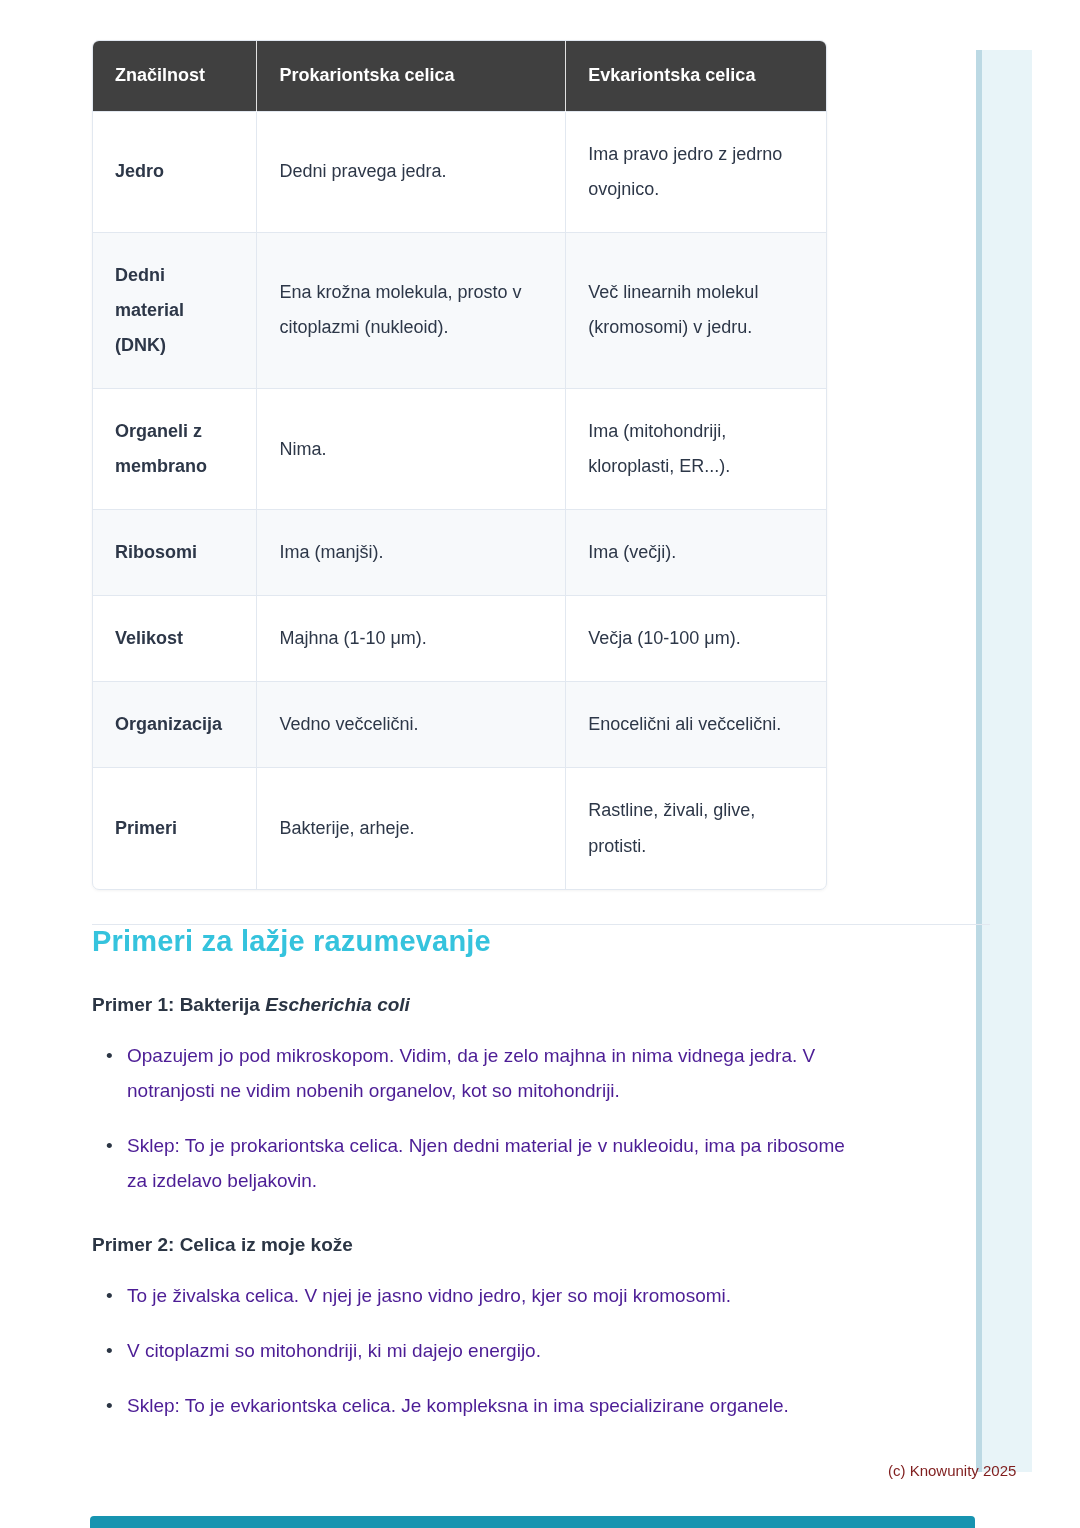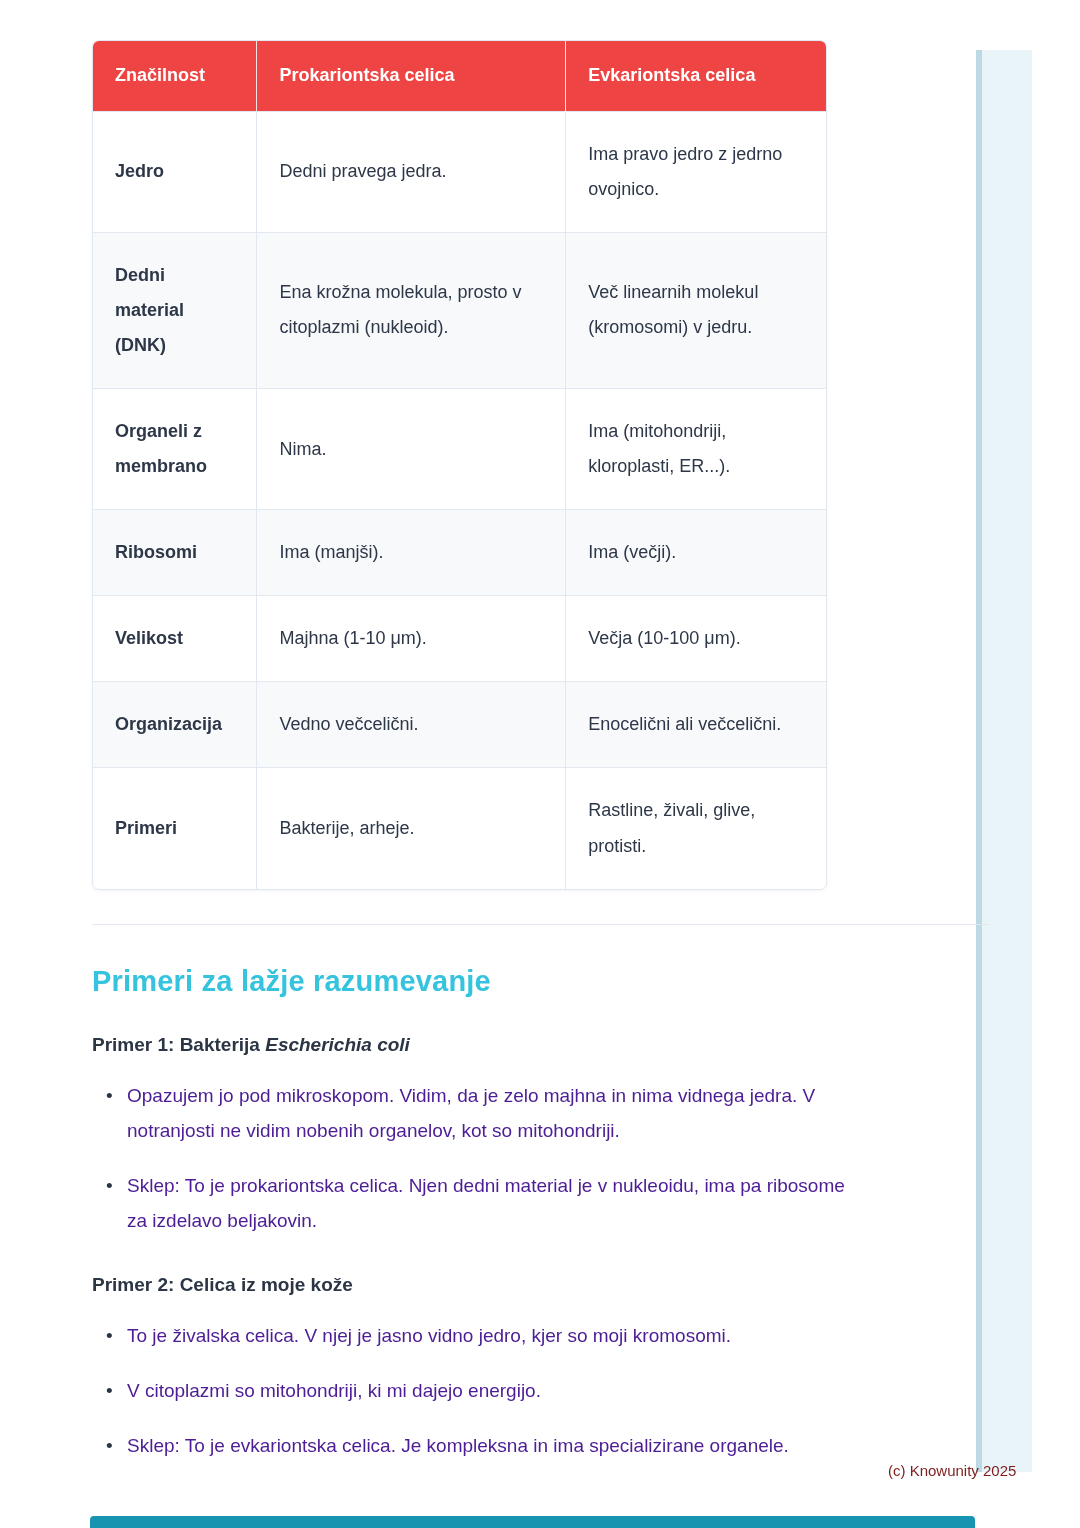--- a/index.html
+++ b/index.html
@@ -31,21 +31,21 @@
     overflow: hidden;
     border: 1px solid #e2e8f0;
     box-shadow: 0 1px 3px rgba(0,0,0,0.05);
   }
   table {
     width: 100%;
     border-collapse: collapse;
     font-size: 18px;
   }
   thead th {
-    background: #ef4444;
+    background: #404040;
     color: #ffffff;
     font-weight: bold;
     text-align: left;
     height: 70px;
     padding: 0 22px;
     vertical-align: middle;
   }
   thead th + th { border-left: 1px solid rgba(255,255,255,0.85); }
   tbody td {
     padding: 25px 22px;
@@ -61,21 +61,20 @@
   col.c2 { width: 310px; }
   col.c3 { width: 261px; }
   
   .divider {
     margin-top: 34px;
     width: 898px;
     border: none;
     border-top: 1px solid #e2e8f0;
   }
   h2.section-title {
-    margin-top: 40px;
     font-size: 29px;
     font-weight: bold;
     color: #35c3dd;
     letter-spacing: 0.2px;
   }
   .example-heading {
     margin-top: 36px;
     font-size: 19px;
     font-weight: bold;
     color: #2b3544;

